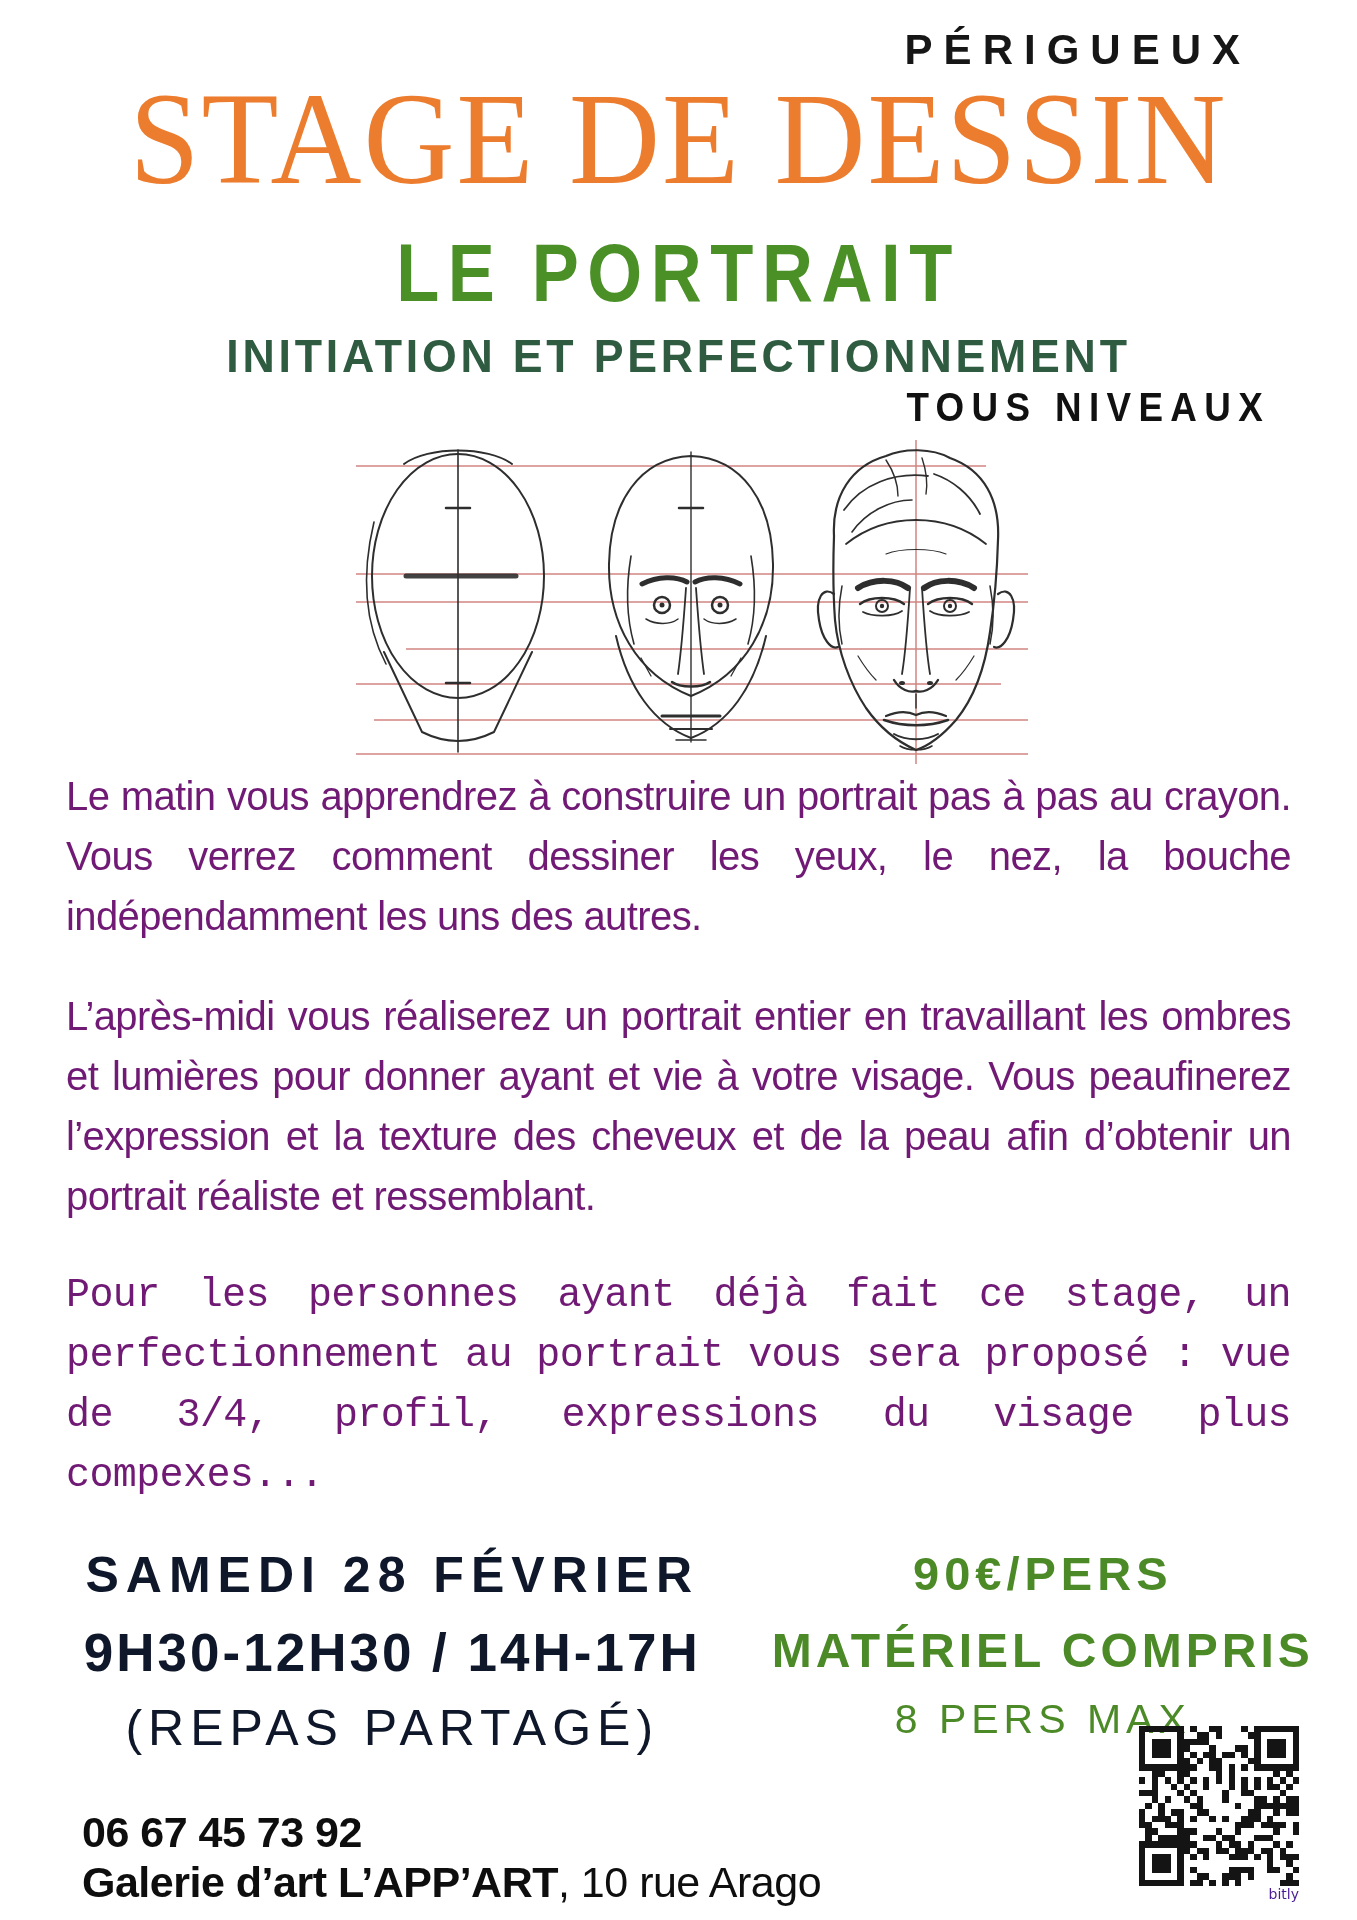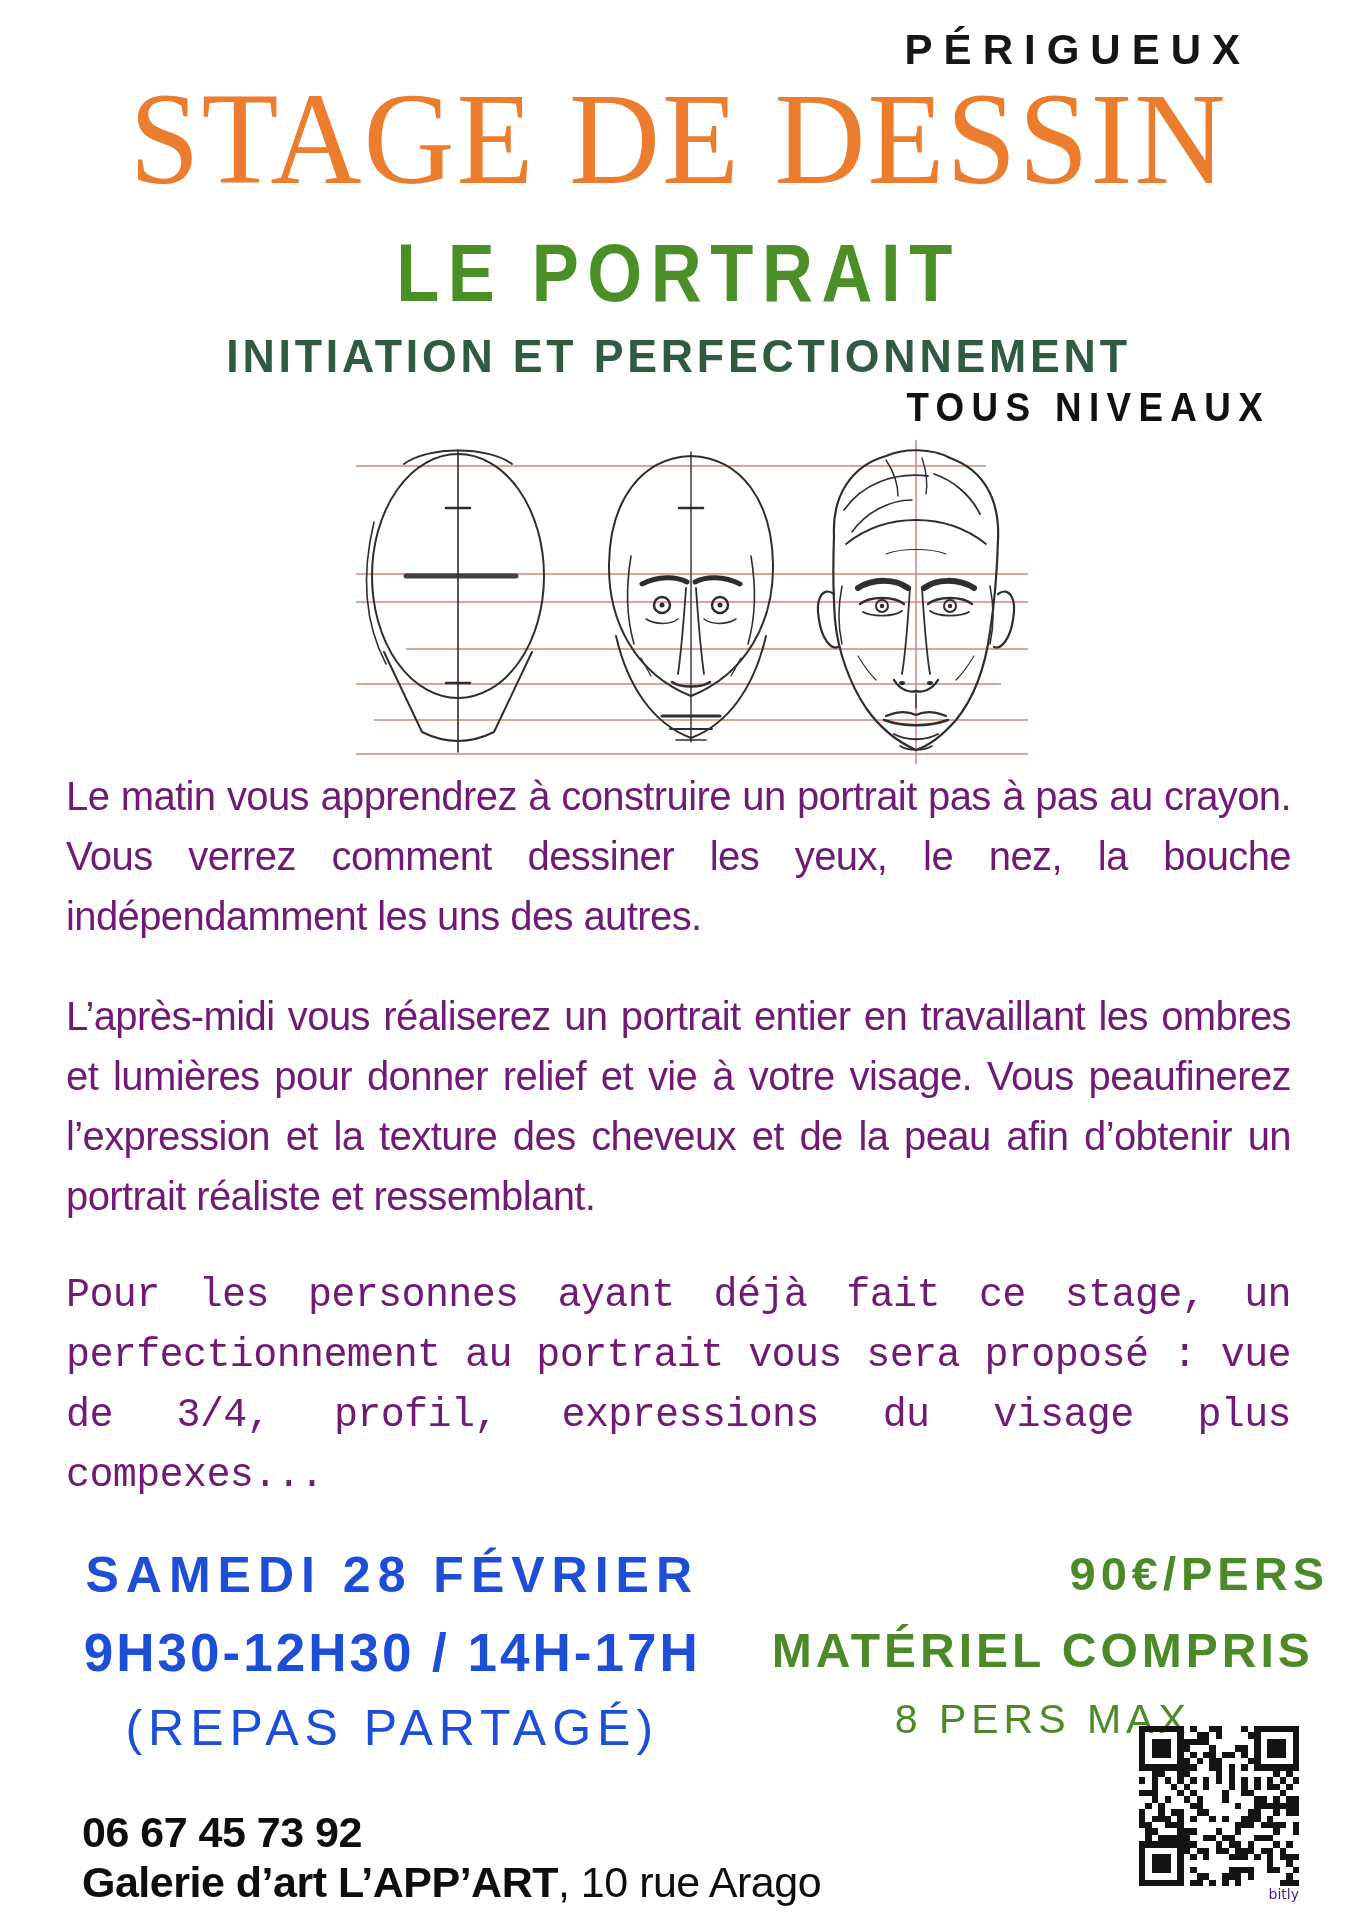--- a/index.html
+++ b/index.html
@@ -44,26 +44,26 @@
   .figure{width:690px;margin:6px auto 0;transform:translateX(12px);}
   .figure svg{display:block;width:690px;height:330px;}
   .bodytext{
     margin:0 38px;
     font-size:40px;line-height:1.5;letter-spacing:-0.6px;
     text-align:justify;color:#701a75;
   }
   .bodytext p{margin:0 0 40px 0;}
   .bodytext p:last-child{margin-bottom:0;font-family:Liberation Mono, monospace;}
   .info{display:flex;margin-top:40px;}
-  .info-left{flex:0 0 56%;text-align:center;color:#1d4ed8;}
+  .info-left{flex:0 0 56%;text-align:center;color:#0f172a;}
   .info-right{flex:1;text-align:center;color:#4C8A28;}
   .date{font-size:50px;font-weight:700;letter-spacing:7px;white-space:nowrap;}
   .hours{font-size:53px;font-weight:700;letter-spacing:3px;margin-top:18px;white-space:nowrap;}
   .meal{font-size:50px;font-weight:400;letter-spacing:6px;margin-top:16px;white-space:nowrap;}
-  .price{font-size:47px;font-weight:700;letter-spacing:5px;white-space:nowrap;text-align:right;}
+  .price{font-size:47px;font-weight:700;letter-spacing:5px;white-space:nowrap;}
   .materials{font-size:48px;font-weight:700;letter-spacing:4px;margin-top:22px;white-space:nowrap;}
   .capacity{font-size:41px;font-weight:400;letter-spacing:5px;margin-top:18px;white-space:nowrap;}
   .contact{
     margin:50px 0 0 54px;
     font-weight:700;font-size:43px;line-height:1.17;letter-spacing:-0.5px;
     color:#0e0e0e;
   }
   .contact .addr-suffix{font-weight:400;}
   .qr{position:absolute;top:1726px;right:30px;width:160px;height:160px;}
   .qr svg{width:160px;height:160px;shape-rendering:crispEdges;}
@@ -168,21 +168,21 @@
         <path d="M 488 158 C 477 150 469 162 473 184 C 476 203 485 214 492 211"></path>
         <path d="M 652 158 C 663 150 671 162 667 184 C 664 203 655 214 648 211"></path>
         <path d="M 512 220 C 518 230 524 238 530 244" stroke-width="1.2"></path>
         <path d="M 628 220 C 622 230 616 238 610 244" stroke-width="1.2"></path>
       </g>
     </svg>
   </div>
 
   <div class="bodytext">
     <p>Le matin vous apprendrez à construire un portrait pas à pas au crayon. Vous verrez comment dessiner les yeux, le nez, la bouche indépendamment les uns des autres.</p>
-    <p>L’après-midi vous réaliserez un portrait entier en travaillant les ombres et lumières pour donner relief et vie à votre visage. Vous peaufinerez l’expression et la texture des cheveux et de la peau afin d’obtenir un portrait réaliste et ressemblant.</p>
+    <p>L’après-midi vous réaliserez un portrait entier en travaillant les ombres et lumières pour donner ayant et vie à votre visage. Vous peaufinerez l’expression et la texture des cheveux et de la peau afin d’obtenir un portrait réaliste et ressemblant.</p>
     <p>Pour les personnes ayant déjà fait ce stage, un perfectionnement au portrait vous sera proposé : vue de 3/4, profil, expressions du visage plus compexes...</p>
   </div>
 
   <div class="info">
     <div class="info-left">
       <div class="date">SAMEDI 28 FÉVRIER</div>
       <div class="hours">9H30-12H30 / 14H-17H</div>
       <div class="meal">(REPAS PARTAGÉ)</div>
     </div>
     <div class="info-right">

